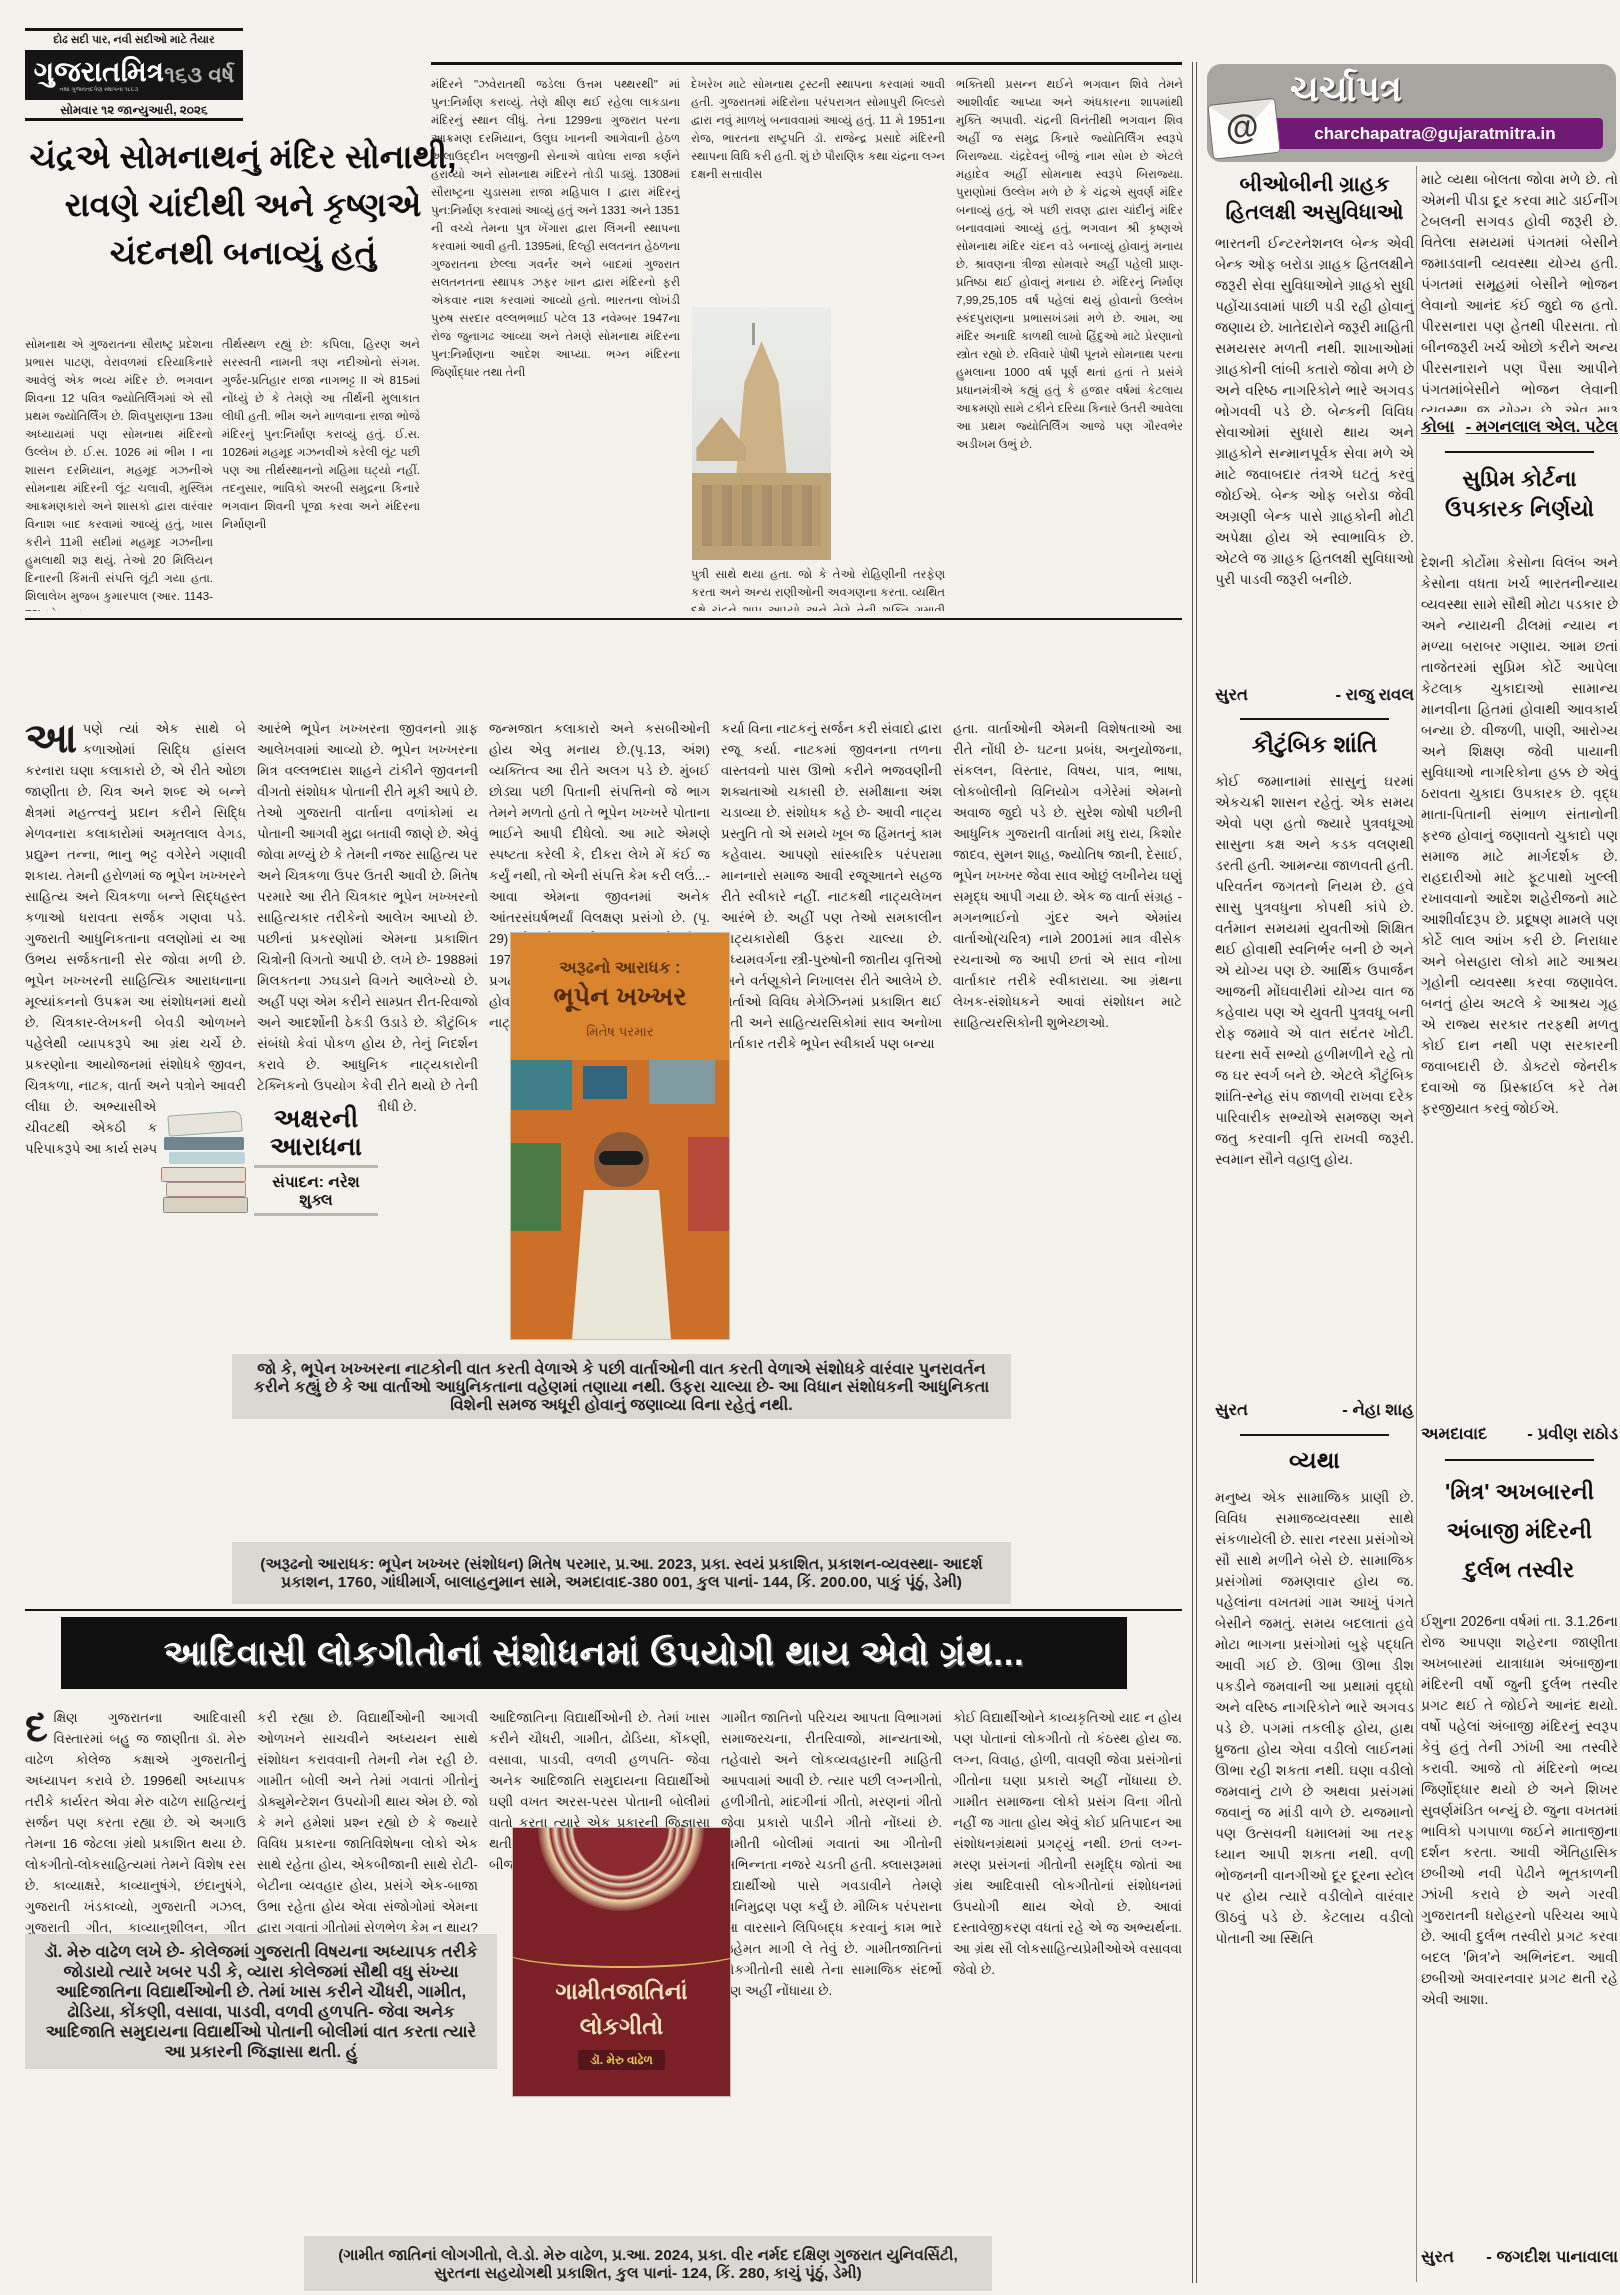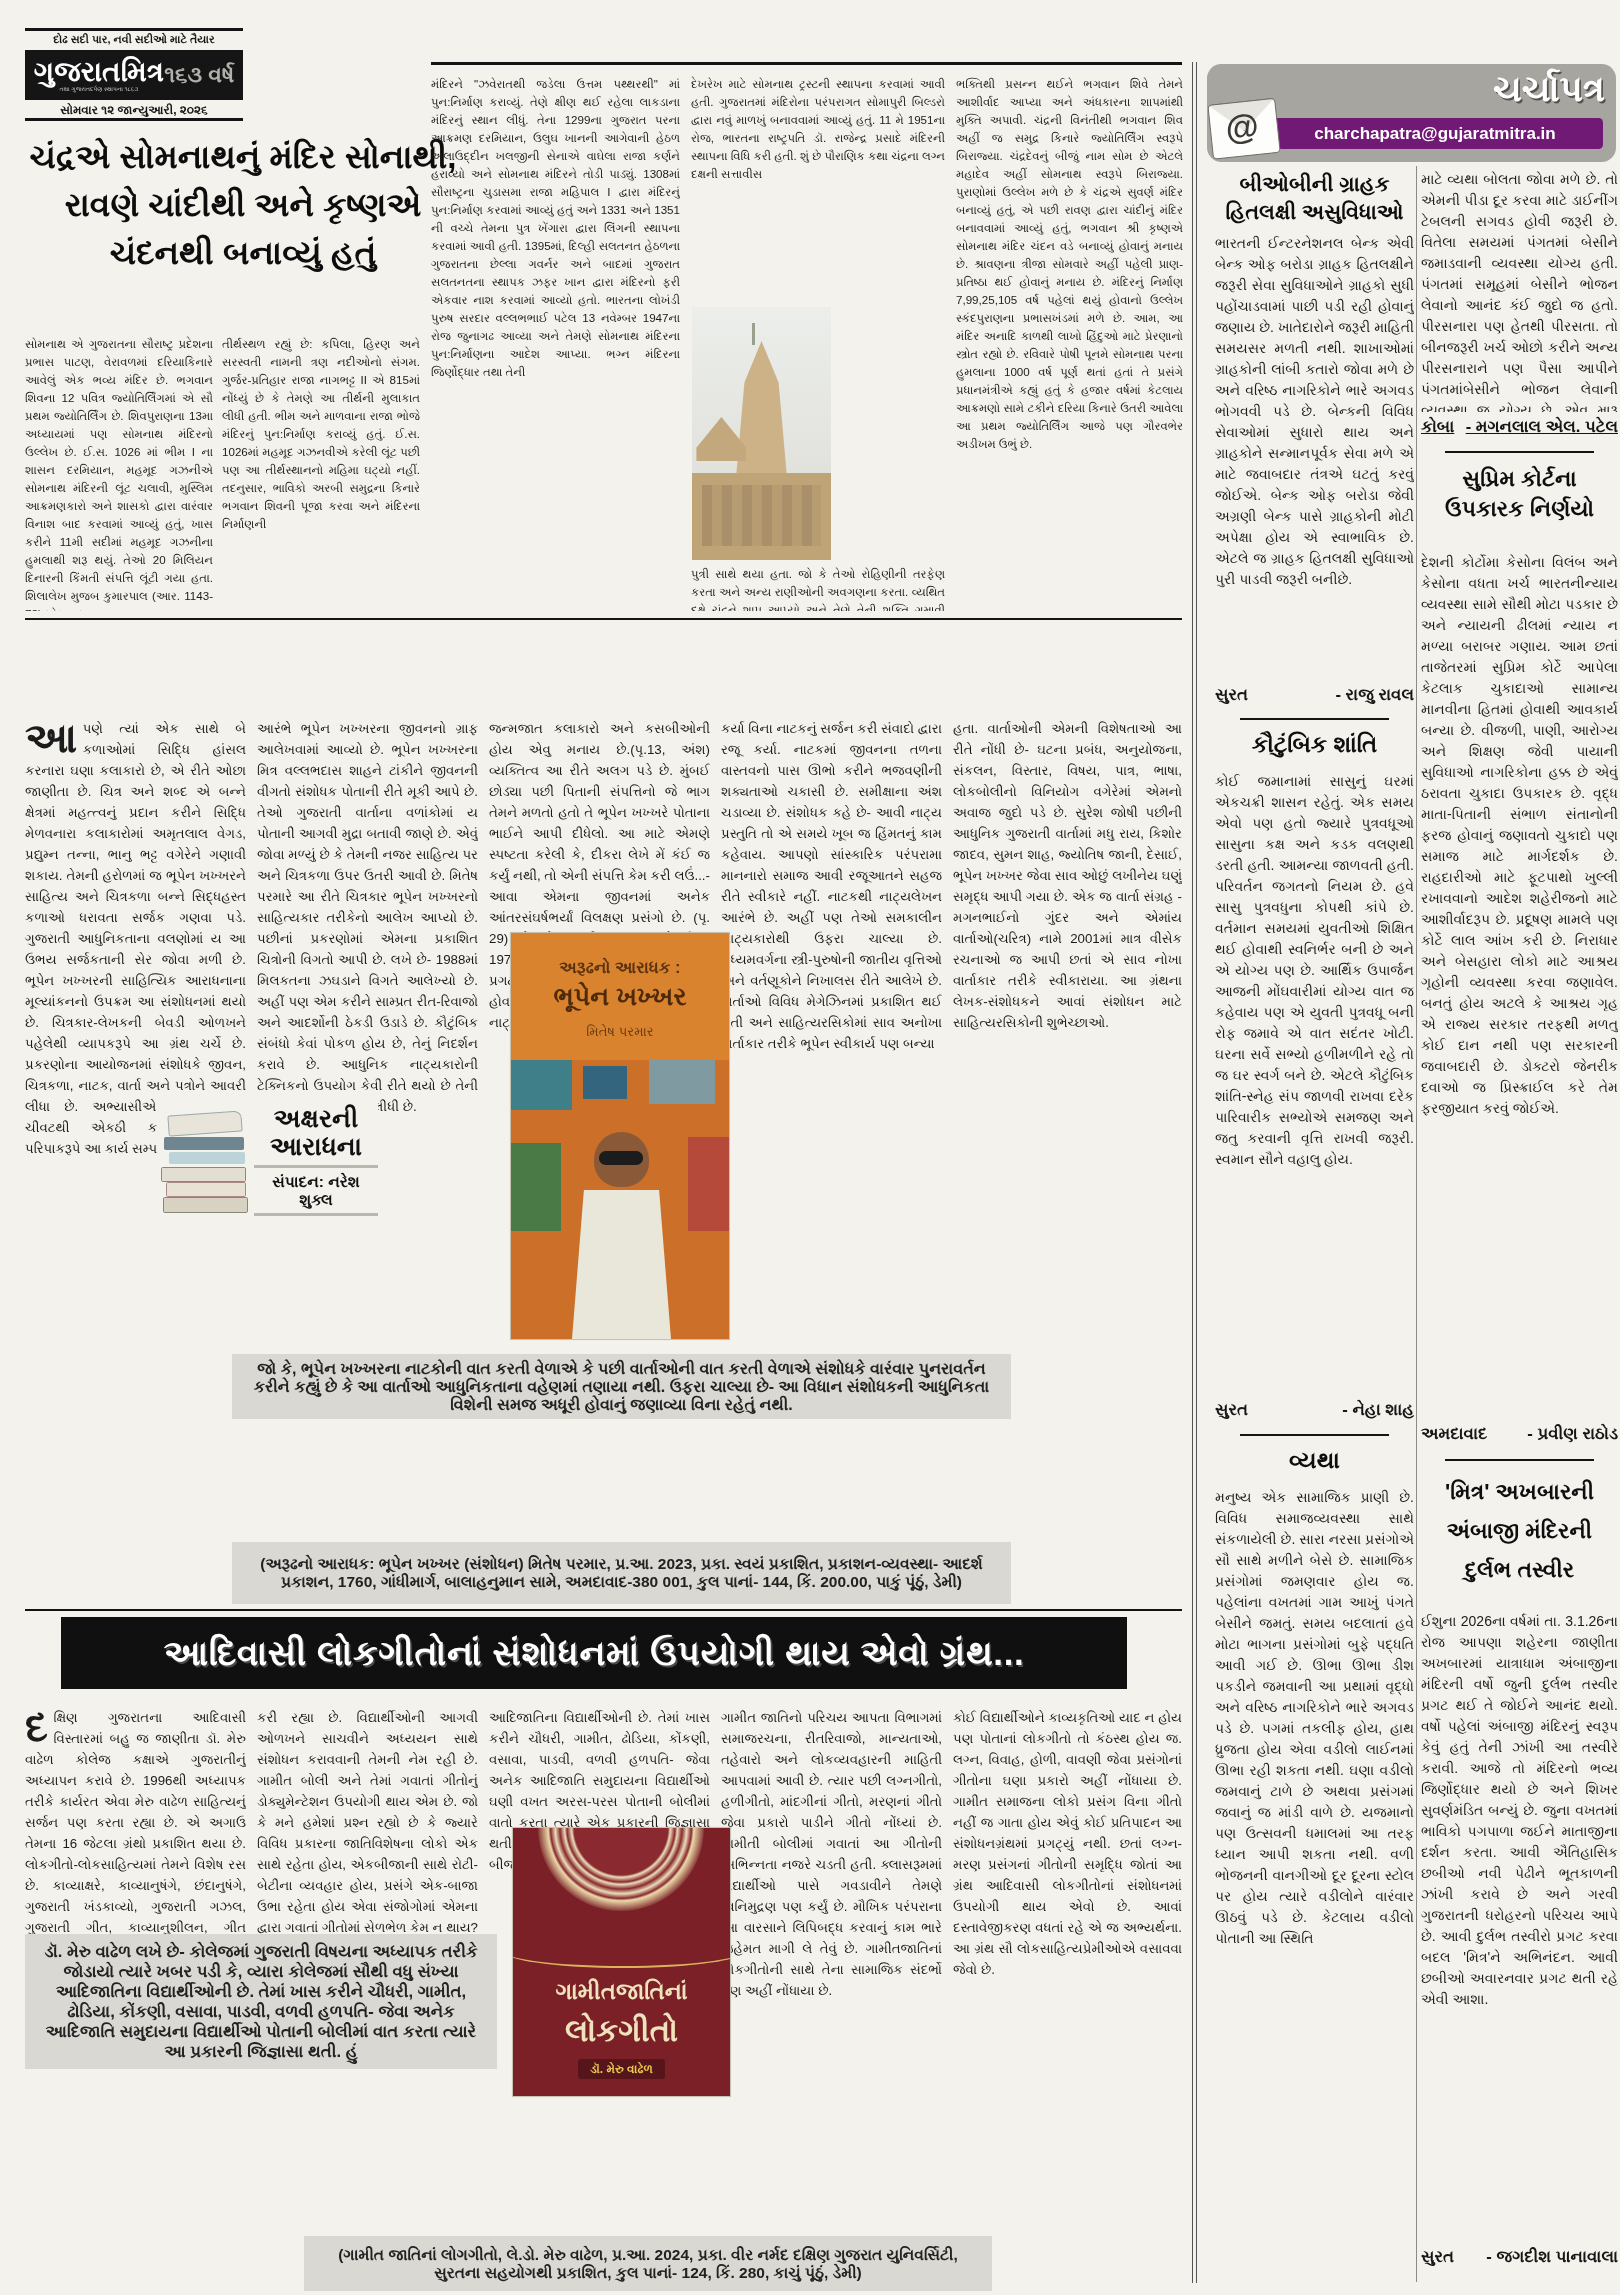--- a/index.html
+++ b/index.html
@@ -119,33 +119,33 @@
   <div class="abs band-txt" style="left:721px;top:1707px;width:221px;height:575px;overflow:hidden;">ગામીત જાતિનો પરિચય આપતા વિભાગમાં સમાજરચના, રીતરિવાજો, માન્યતાઓ, તહેવારો અને લોકવ્યવહારની માહિતી આપવામાં આવી છે. ત્યાર પછી લગ્નગીતો, હળીગીતો, માંદગીનાં ગીતો, મરણનાં ગીતો જેવા પ્રકારો પાડીને ગીતો નોંધ્યાં છે. ગામીતી બોલીમાં ગવાતાં આ ગીતોની અભિન્નતા નજરે ચડતી હતી. ક્લાસરૂમમાં વિદ્યાર્થીઓ પાસે ગવડાવીને તેમણે ધ્વનિમુદ્રણ પણ કર્યું છે. મૌખિક પરંપરાના આ વારસાને લિપિબદ્ધ કરવાનું કામ ભારે જહેમત માગી લે તેવું છે. ગામીતજાતિનાં લોકગીતોની સાથે તેના સામાજિક સંદર્ભો પણ અહીં નોંધાયા છે.</div>
   <div class="abs band-txt" style="left:953px;top:1707px;width:229px;height:575px;overflow:hidden;">કોઈ વિદ્યાર્થીઓને કાવ્યકૃતિઓ યાદ ન હોય પણ પોતાનાં લોકગીતો તો કંઠસ્થ હોય જ. લગ્ન, વિવાહ, હોળી, વાવણી જેવા પ્રસંગોનાં ગીતોના ઘણા પ્રકારો અહીં નોંધાયા છે. ગામીત સમાજના લોકો પ્રસંગ વિના ગીતો નહીં જ ગાતા હોય એવું કોઈ પ્રતિપાદન આ સંશોધનગ્રંથમાં પ્રગટ્યું નથી. છતાં લગ્ન-મરણ પ્રસંગનાં ગીતોની સમૃદ્ધિ જોતાં આ ગ્રંથ આદિવાસી લોકગીતોનાં સંશોધનમાં ઉપયોગી થાય એવો છે. આવાં દસ્તાવેજીકરણ વધતાં રહે એ જ અભ્યર્થના. આ ગ્રંથ સૌ લોકસાહિત્યપ્રેમીઓએ વસાવવા જેવો છે.</div>
 
   <div class="abs graybox" style="left:25px;top:1934px;width:472px;height:135px;font-size:16.6px;">ડૉ. મેરુ વાઢેળ લખે છે- કોલેજમાં ગુજરાતી વિષયના અધ્યાપક તરીકે જોડાયો ત્યારે ખબર પડી કે, વ્યારા કોલેજમાં સૌથી વધુ સંખ્યા આદિજાતિના વિદ્યાર્થીઓની છે. તેમાં ખાસ કરીને ચૌધરી, ગામીત, ઢોડિયા, કોંકણી, વસાવા, પાડવી, વળવી હળપતિ- જેવા અનેક આદિજાતિ સમુદાયના વિદ્યાર્થીઓ પોતાની બોલીમાં વાત કરતા ત્યારે આ પ્રકારની જિજ્ઞાસા થતી. હું</div>
 
   <div class="abs" style="left:513px;top:1828px;width:217px;height:268px;background:#7a2026;box-shadow:0 0 0 1.1px #c7c2b4;overflow:hidden;">
     <div class="abs" style="left:25.4px;top:-83px;width:166px;height:166px;border-radius:50%;background:radial-gradient(circle,#8a2a30 40%,#e9ddb8 42%,#8a2a30 46%,#e9ddb8 48%,#8a2a30 52%,#e9ddb8 56%,#8a2a30 60%,#ead9a8 62%,#7a2026 72%);"></div>
     <div class="abs" style="left:-11px;top:105px;width:243px;height:33px;border-radius:50%;border-bottom:2.8px solid #d9b45c;"></div>
     <div class="abs center" style="left:0;top:150px;width:217px;">
       <div class="bold" style="font-size:23px;color:#efe3bd;">ગામીતજાતિનાં</div>
-      <div class="bold" style="font-size:31px;color:#efe3bd;margin-top:7.7px;">લોકગીતો</div>
+      <div class="bold" style="font-size:23px;color:#efe3bd;margin-top:7.7px;">લોકગીતો</div>
       <div style="display:inline-block;margin-top:10px;background:#55151a;color:#e9c94e;font-size:12px;font-weight:bold;padding:3.3px 12px;border-radius:3.3px;">ડૉ. મેરુ વાઢેળ</div>
     </div>
   </div>
 
   <div class="abs graybox" style="left:304px;top:2236px;width:688px;height:55px;font-size:15.5px;">(ગામીત જાતિનાં લોગગીતો, લે.ડો. મેરુ વાઢેળ, પ્ર.આ. 2024, પ્રકા. વીર નર્મદ દક્ષિણ ગુજરાત યુનિવર્સિટી, સુરતના સહયોગથી પ્રકાશિત, કુલ પાનાં- 124, કિં. 280, કાચું પૂંઠું, ડેમી)</div>
 
   <div class="vline" style="left:1192px;top:62px;width:1.1px;height:2221px;"></div>
   <div class="vline" style="left:1196px;top:62px;width:1.1px;height:2221px;"></div>
   <div class="vline" style="left:1416px;top:166px;width:0.6px;height:2116px;background:#8a8a86;"></div>
 
   <div class="abs" style="left:1207px;top:64px;width:409px;height:98px;background:#a7a5a0;border-radius:14.4px;">
-    <div class="abs bold" style="left:83px;top:4.4px;width:315px;text-align:right;font-size:36px;color:#ffffff;text-shadow:1.7px 1.7px 0 #54524e;">ચર્ચાપત્ર</div>
+    <div class="abs bold" style="left:83px;top:4.4px;width:315px;text-align:left;font-size:36px;color:#ffffff;text-shadow:1.7px 1.7px 0 #54524e;">ચર્ચાપત્ર</div>
     <div class="abs" style="left:60px;top:54px;width:336px;height:31px;background:#701a75;border-radius:4.4px;display:flex;align-items:center;justify-content:center;">
       <span class="bold" style="color:#fff;font-size:17px;">charchapatra@gujaratmitra.in</span>
     </div>
     <div class="abs" style="left:3.3px;top:29px;width:73px;height:70px;transform:rotate(-6deg);">
       <div class="abs" style="left:0;top:7.7px;width:66px;height:53px;background:#fdfdfb;border:1.7px solid #6f6d68;border-radius:4.4px;"></div>
       <div class="abs" style="left:0;top:7.7px;width:66px;height:28px;background:#e7e5df;border:1.7px solid #6f6d68;border-radius:4.4px 4.4px 0 0;clip-path:polygon(0 0,100% 0,50% 100%);"></div>
       <div class="abs bold" style="left:15.5px;top:14.4px;font-size:34px;color:#3c3a36;">@</div>
     </div>
   </div>
 

